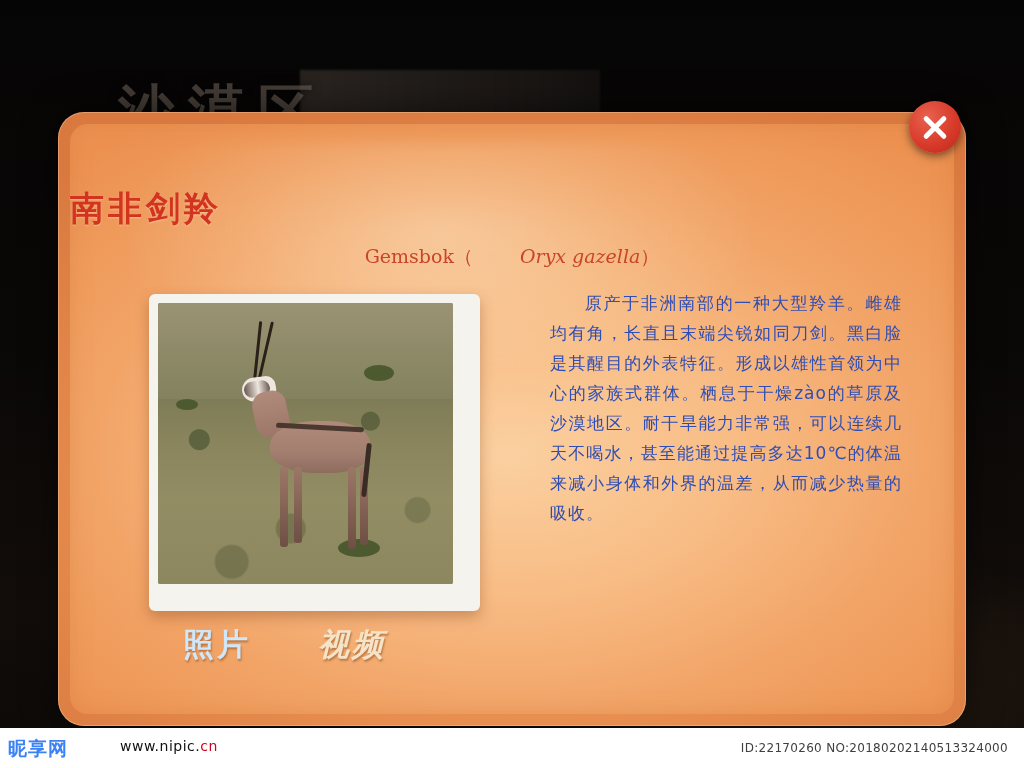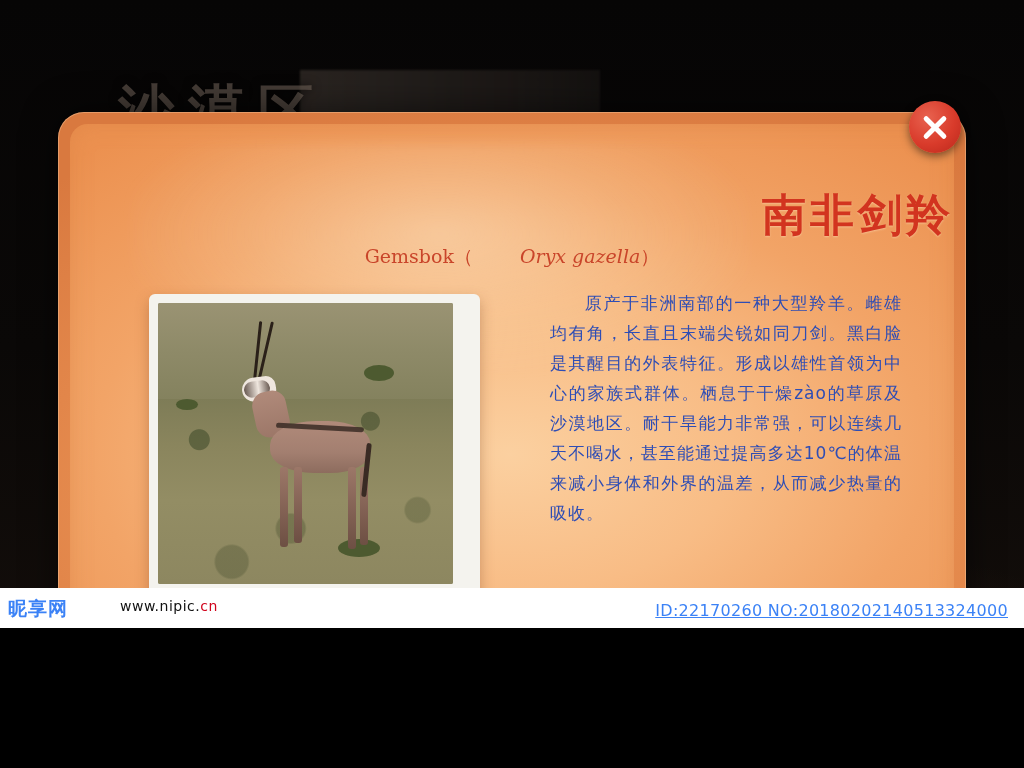--- a/index.html
+++ b/index.html
@@ -1,21 +1,21 @@
 <!DOCTYPE html>
 <html><head>
 <meta charset="utf-8">
 <style>
   html,body{margin:0;padding:0;}
   body{
     width:1024px;height:768px;overflow:hidden;
     background:#000;
     font-family:"DejaVu Sans","Liberation Sans",sans-serif;
   }
-  #screen{position:relative;width:1024px;height:628px;background:#050404;overflow:hidden;}
+  #screen{position:relative;width:1024px;height:768px;background:#050404;overflow:hidden;}
 
   
   .bg-dark{
     position:absolute;left:0;top:0;width:1024px;height:768px;
     background:
       radial-gradient(ellipse 560px 300px at 500px 380px, rgba(60,40,30,0.35) 0%, rgba(12,8,6,0.0) 70%),
       radial-gradient(ellipse 400px 200px at 850px 700px, rgba(90,60,35,0.30) 0%, rgba(8,6,5,0) 75%),
       linear-gradient(180deg,#060505 0%, #0a0807 45%, #120d0a 80%, #0b0908 100%);
   }
   
@@ -48,25 +48,24 @@
       radial-gradient(ellipse 640px 400px at 440px 330px, #fbd0a0 0%, #f8bc85 35%, #f2a467 65%, #ec9150 100%);
     box-shadow:inset 0 0 22px rgba(210,120,60,0.35);
   }
   .glare{
     position:absolute;left:60px;top:18px;width:620px;height:230px;
     background:radial-gradient(ellipse at 50% 40%, rgba(255,255,235,0.35) 0%, rgba(255,255,230,0.12) 45%, rgba(255,255,230,0) 75%);
     pointer-events:none;filter:blur(6px);
   }
 
   .title{
-    position:absolute;left:0;right:0;top:62px;text-align:right;
-    font-size:44px;font-weight:bold;color:#d2341f;
+    position:absolute;left:0;right:0;top:62px;text-align:left;
+    font-size:34px;font-weight:bold;color:#d2341f;
     letter-spacing:4px;
     text-shadow:0 1px 2px rgba(255,230,200,0.45);
-    padding-left:12px;
   }
   .subtitle{
     position:absolute;left:0;right:0;top:120px;text-align:center;
     font-size:19px;color:#c9452a;
     font-family:"DejaVu Serif","Liberation Serif",serif;
   }
   .subtitle .sci{font-style:italic;margin-left:47px;}
 
   
   .photo-frame{
@@ -152,21 +151,21 @@
     font-size:19px;font-weight:bold;color:#111;letter-spacing:1px;
   }
   .wm-logo .cn{color:#3b82f6;}
   .wm-url{
     position:absolute;left:120px;top:10px;
     font-size:14px;color:#111;letter-spacing:0.5px;
   }
   .wm-url .tld{color:#d0021b;}
   .wm-id{
     position:absolute;right:16px;top:13px;
-    font-size:16px;color:#3b82f6;letter-spacing:0.3px;text-decoration:underline;
+    font-size:12px;color:#404040;letter-spacing:0.3px;
   }
 </style>
 </head>
 <body>
 
 <div id="screen">
 
   <div class="bg-dark"></div>
   <div class="ghost-block"></div>
   <div class="ghost-title">沙漠区</div>

